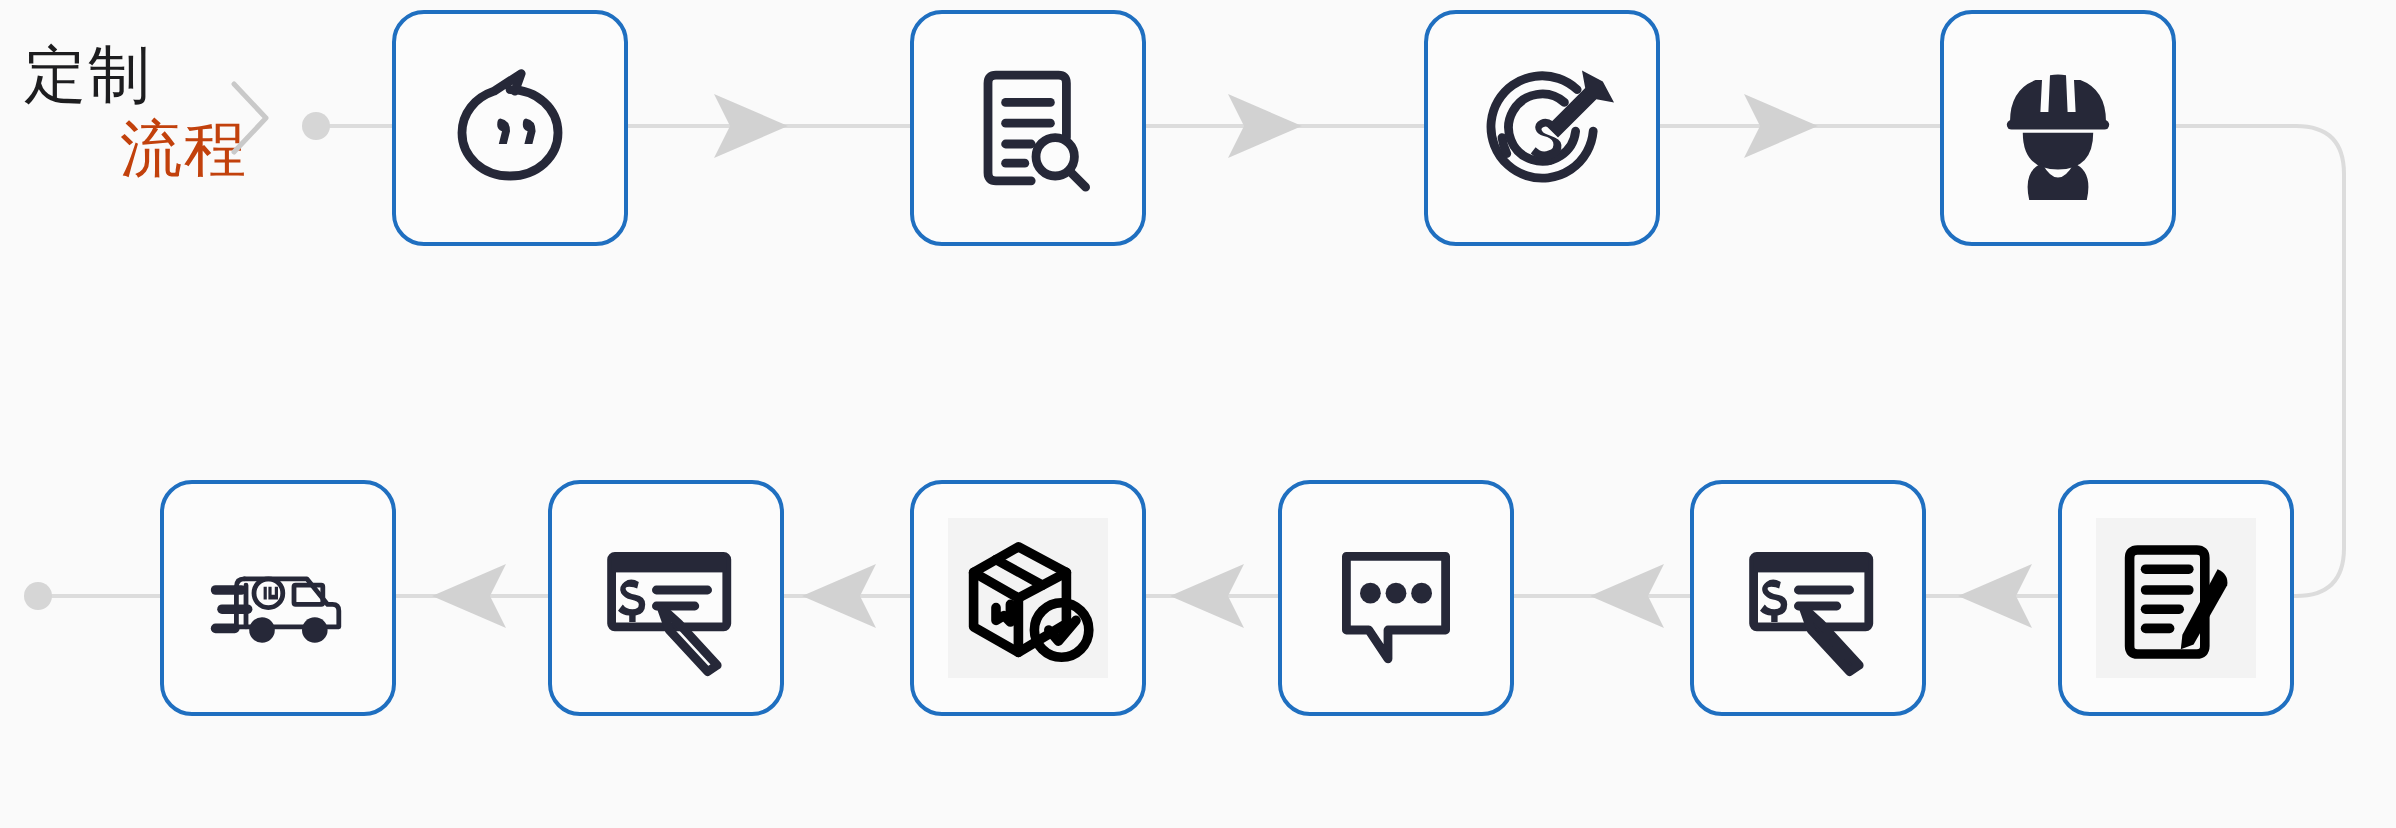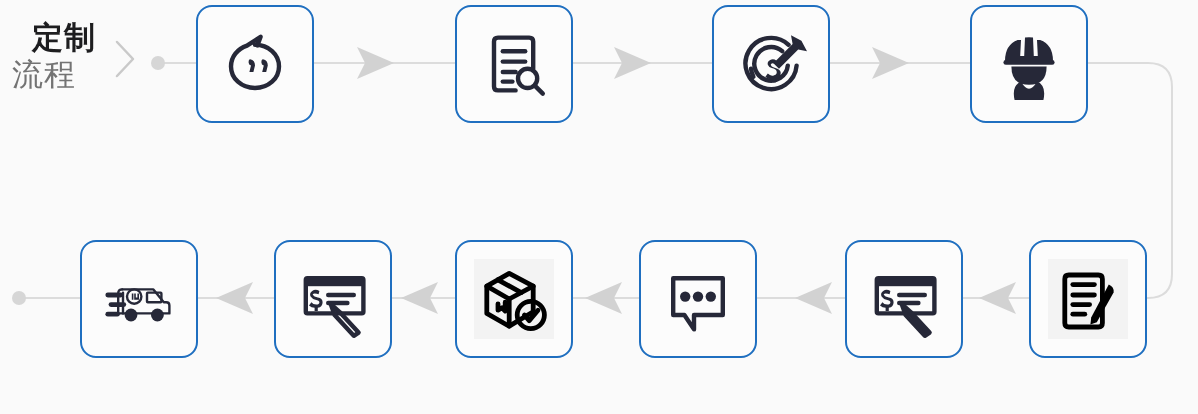--- a/index.html
+++ b/index.html
@@ -20,33 +20,33 @@
   #title-block {
     position: absolute;
     left: 12px;
     top: 22px;
     width: 112px;
     line-height: 1.0;
     user-select: none;
   }
   #title-line1 {
     font-size: 31px;
-    font-weight: bold;
+    font-weight: normal;
     color: #1d1d1f;
     letter-spacing: 1px;
     display: block;
-    margin-left: 20px;
   }
   #title-line2 {
     font-size: 31px;
     font-weight: 400;
-    color: #737373;
+    color: #c2410c;
     letter-spacing: 1px;
     display: block;
     margin-top: 6px;
+    text-align: right;
   }
   #title-chevron {
     position: absolute;
     left: 112px;
     top: 36px;
     width: 26px;
     height: 46px;
     color: #c9c9c9;
   }
 

